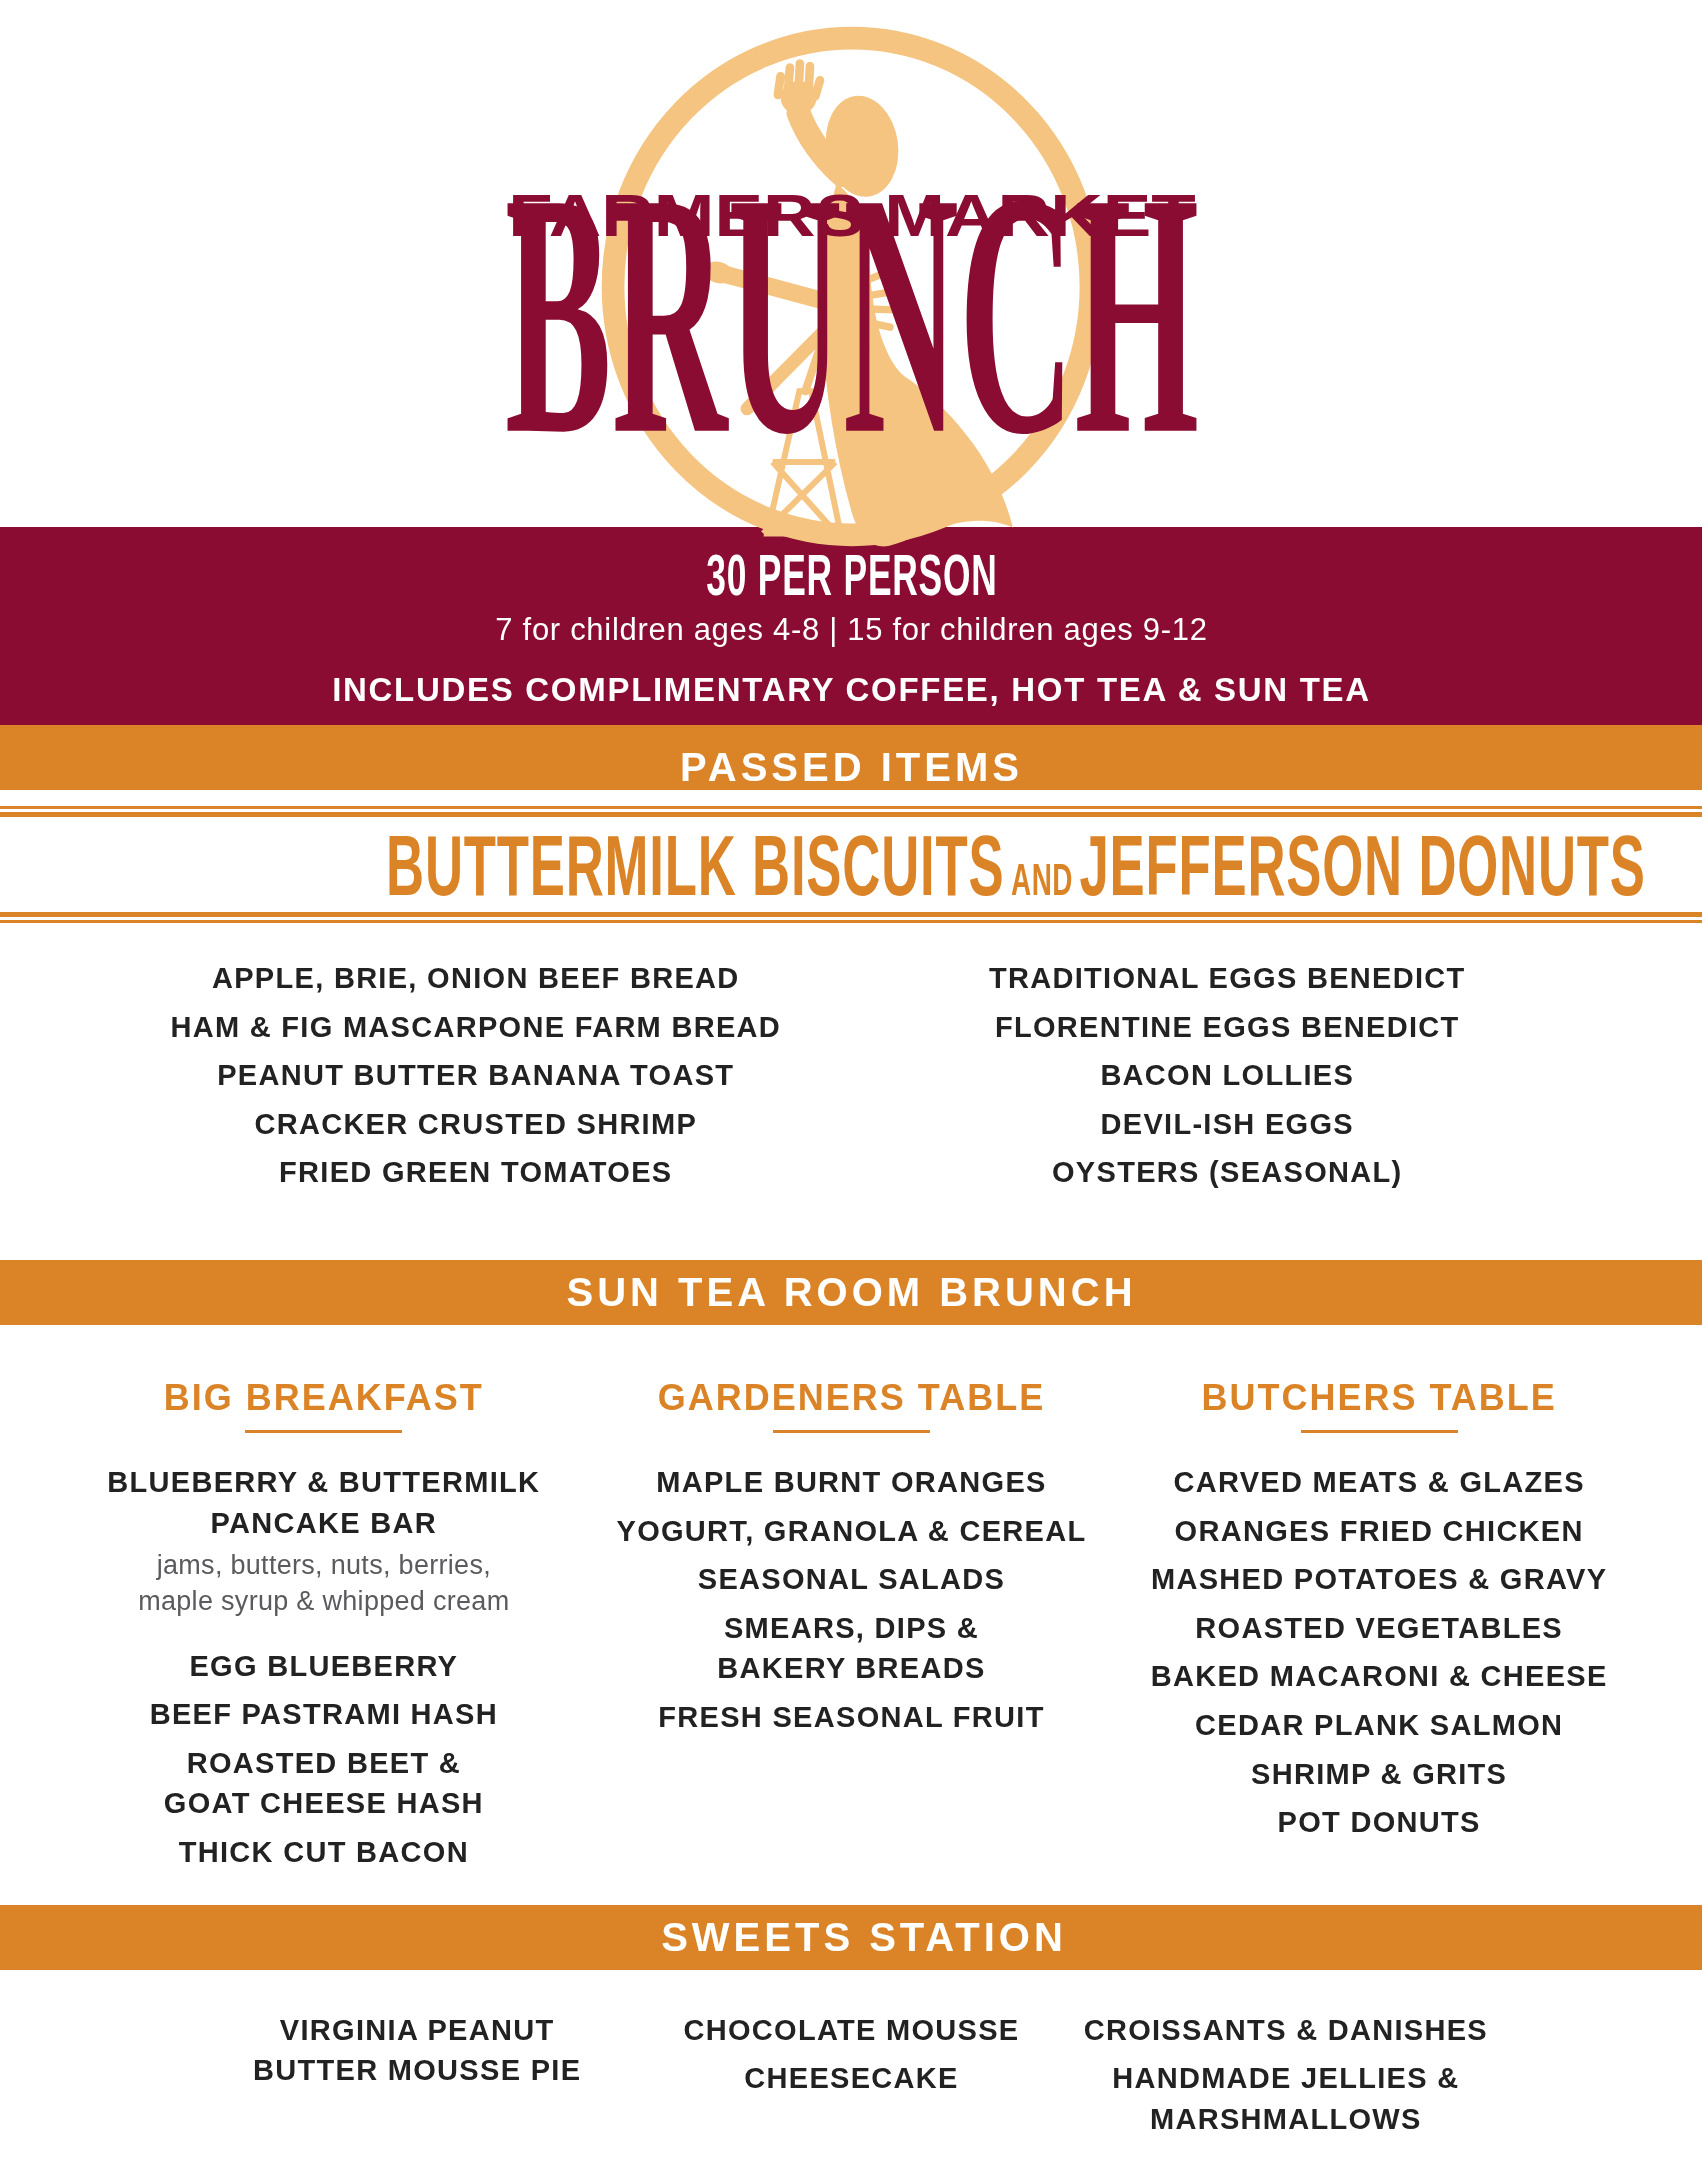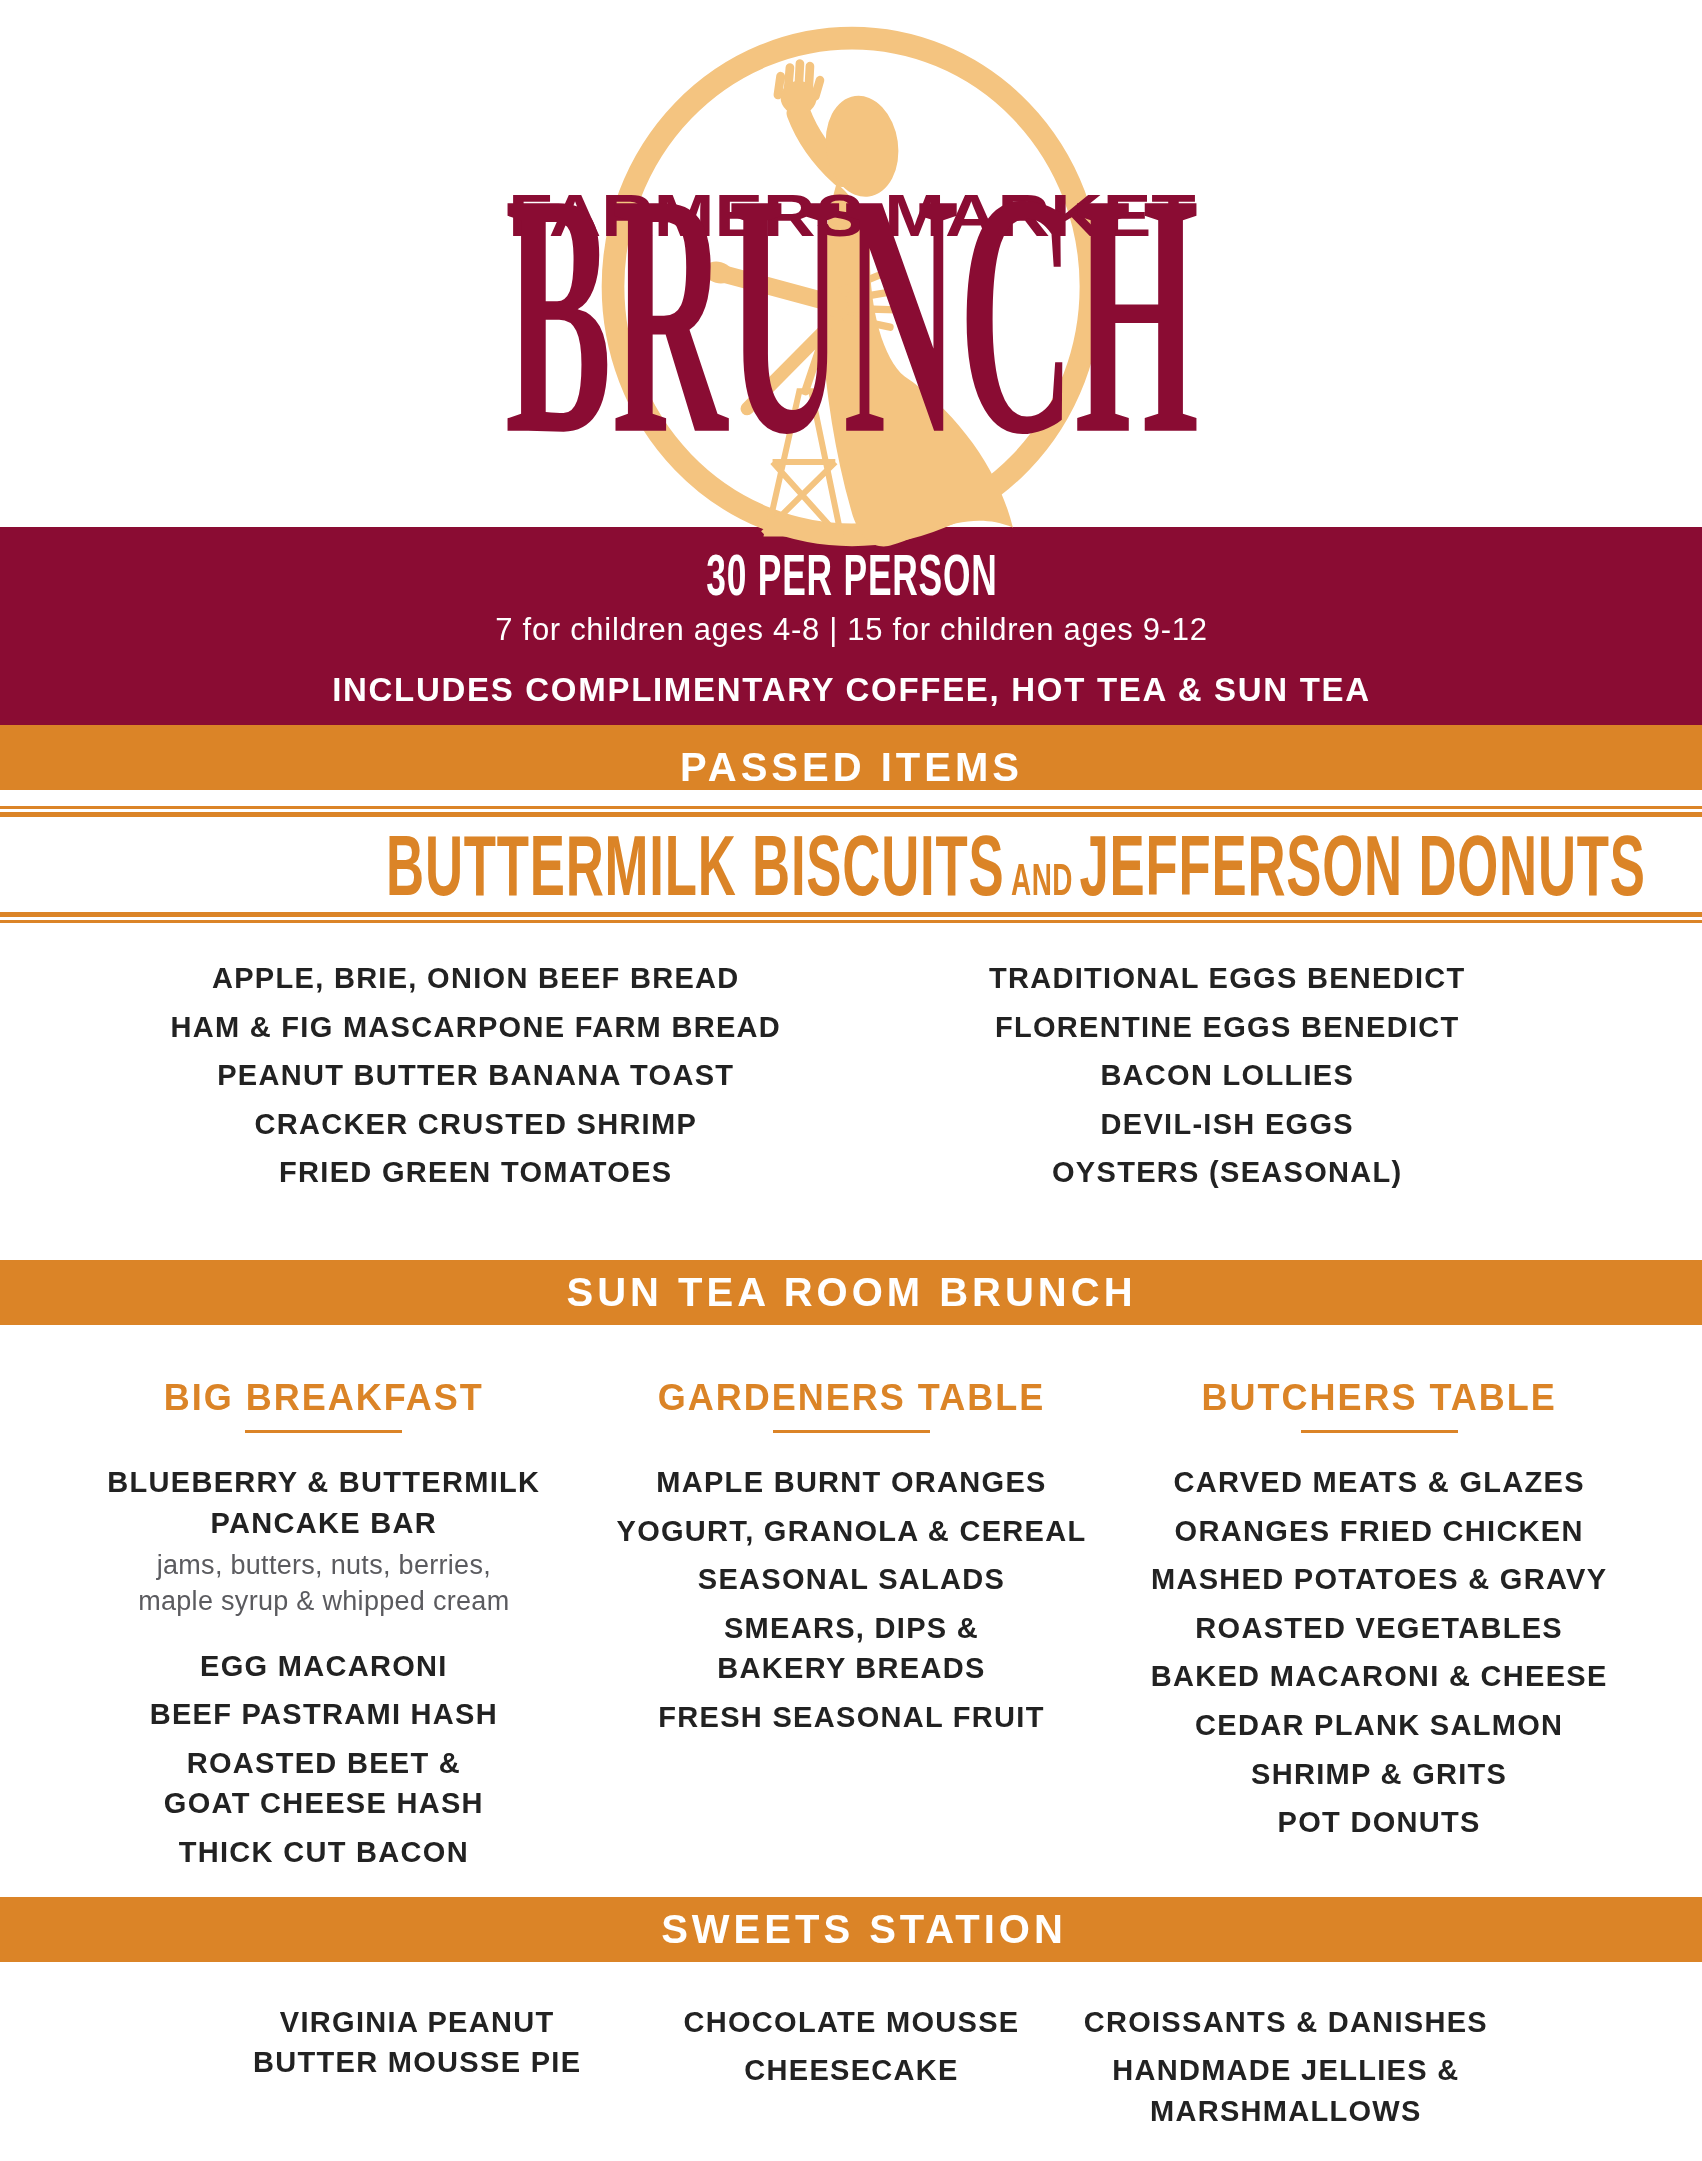--- a/index.html
+++ b/index.html
@@ -31,21 +31,21 @@
   .pb-headline .condensed{font-size:57px;letter-spacing:1.3px;}
   .pb-sub{font-size:31px;font-weight:normal;letter-spacing:0.7px;margin-top:8px;}
   .pb-includes{font-size:33px;font-weight:bold;letter-spacing:1.7px;margin-top:23px;}
   
   .banner{
     background:var(--orange);height:65px;display:flex;align-items:center;justify-content:center;
     color:#ffffff;font-weight:bold;font-size:40px;letter-spacing:4px;white-space:nowrap;
   }
   .banner-passed{align-items:flex-end;}
   .banner-suntea{margin-top:59px;}
-  .banner-sweets{margin-top:16px;padding-left:25px;}
+  .banner-sweets{margin-top:24px;padding-left:25px;}
   
   .rule{background:var(--orange);width:100%;}
   .rule-4{height:2.7px;}
   .rule-7{height:4.7px;}
   .rule-gap{height:3.3px;}
   .rules-top{margin-top:16px;}
   
   .headline{text-align:left;color:var(--orange);margin:6.7px 0 4px;line-height:1;white-space:nowrap;}
   .headline .condensed{font-weight:bold;}
   .headline-main{font-size:85px;letter-spacing:1.3px;}
@@ -149,21 +149,21 @@
 
   <div class="three-cols">
 
     <div class="col">
       <div class="col-header">BIG BREAKFAST</div>
       <div class="col-underline"></div>
       <div class="item">BLUEBERRY &amp; BUTTERMILK
 PANCAKE BAR</div>
       <div class="item-sub">jams, butters, nuts, berries,
 maple syrup &amp; whipped cream</div>
-      <div class="item">EGG MACARONI</div>
+      <div class="item">EGG BLUEBERRY</div>
       <div class="item">BEEF PASTRAMI HASH</div>
       <div class="item">ROASTED BEET &amp;
 GOAT CHEESE HASH</div>
       <div class="item">THICK CUT BACON</div>
     </div>
 
     <div class="col">
       <div class="col-header">GARDENERS TABLE</div>
       <div class="col-underline"></div>
       <div class="item">MAPLE BURNT ORANGES</div>

